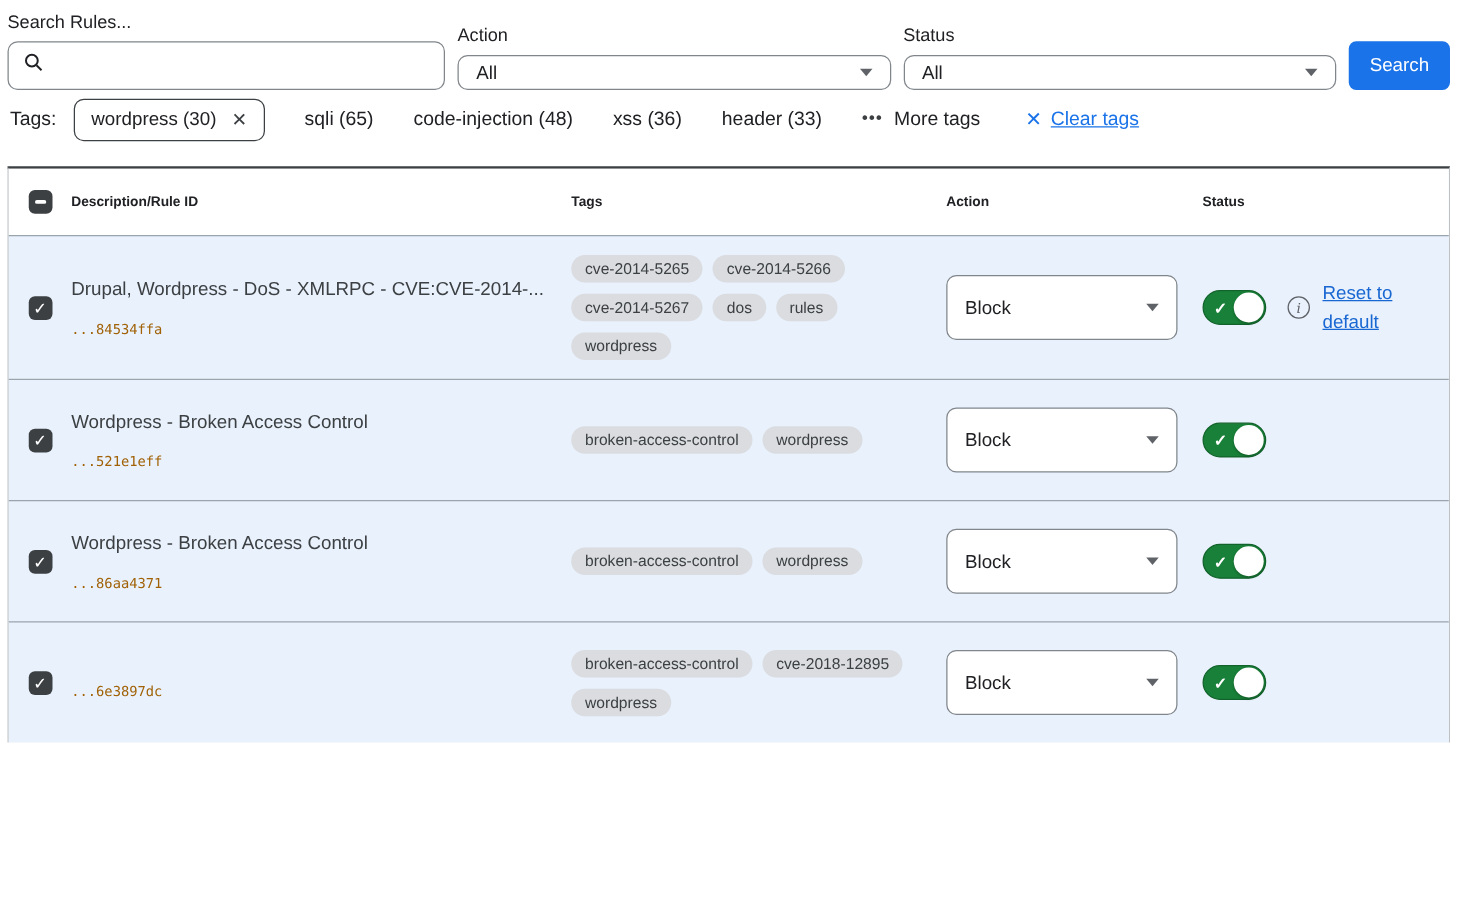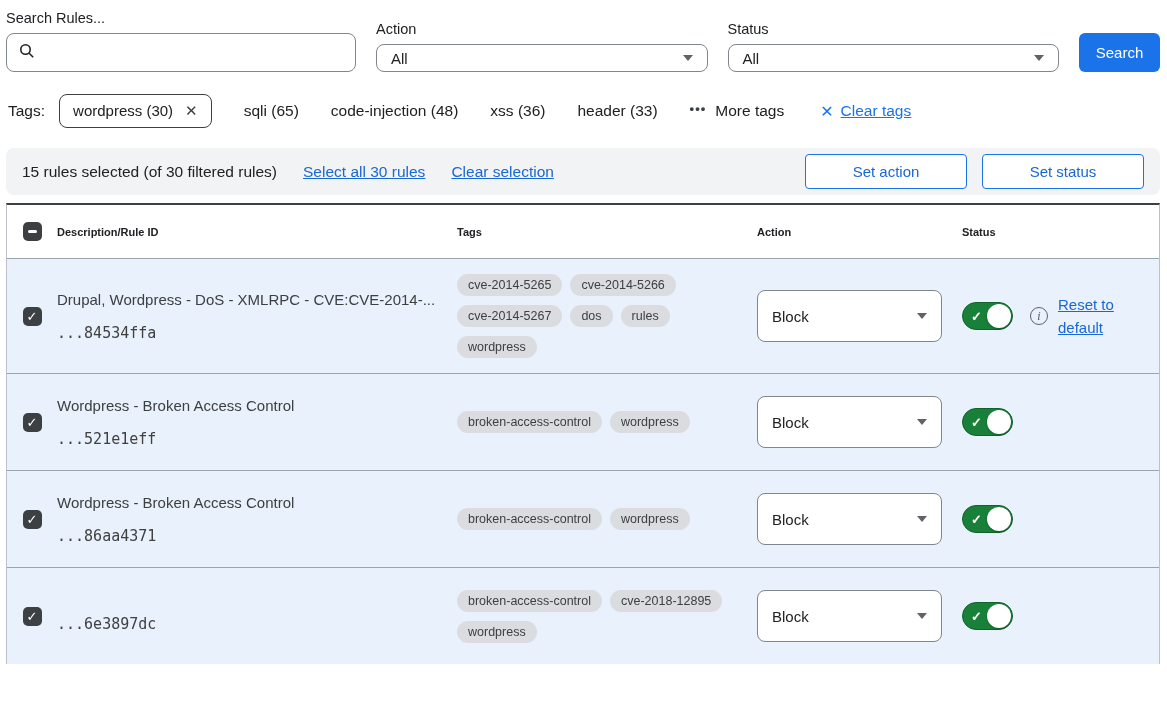--- a/index.html
+++ b/index.html
@@ -8,21 +8,21 @@
   .page { padding: 10px 7px 0 6px; }
 
   
   .hdr { display: flex; align-items: center; gap: 22px; margin: 2px 0 24px 2px; }
   .hdr h1 { font-size: 21px; font-weight: 700; color: #1f2125; letter-spacing: .2px; }
   .about-badge { display: inline-flex; align-items: center; gap: 8px; background: #ededfb;
     color: #3d3dc1; font-size: 13px; padding: 5px 13px; border-radius: 14px; cursor: pointer; }
   .about-badge svg { display: block; }
 
   
-  .filters { display: flex; gap: 20px; align-items: flex-end; margin-bottom: 22px; }
+  .filters { display: flex; gap: 10px; align-items: flex-end; margin-bottom: 7px; }
   .fgroup { display: flex; flex-direction: column; }
   .fgroup label { font-size: 14.5px; margin-bottom: 7px; color: #202124; }
   .f-search { width: 350px; }
   .f-select { flex: 1; }
   .input-box { height: 39px; border: 1px solid #80868b; border-radius: 8px; background: #fff;
     display: flex; align-items: center; padding: 0 12px; gap: 8px; }
   .input-box input { border: none; outline: none; flex: 1; font-size: 15px; font-family: inherit; background: transparent; }
   .select-box { height: 28px; border: 1px solid #80868b; border-radius: 8px; background: #fff;
     display: flex; align-items: center; padding: 0 14px; font-size: 15px; cursor: pointer; }
   .select-box .select-value { flex: 1; }
@@ -64,21 +64,21 @@
   .col-desc { width: 400px; padding-right: 12px; flex-shrink: 0; }
   .col-tags { width: 300px; padding-right: 16px; flex-shrink: 0; display: flex; flex-wrap: wrap; gap: 9px 8px; align-items: center; }
   .col-action { width: 205px; flex-shrink: 0; }
   .col-status { flex: 1; display: flex; align-items: center; }
 
   .checkbox { width: 19px; height: 19px; background: #3c4043; border-radius: 5px; display: inline-flex;
     align-items: center; justify-content: center; color: #fff; font-size: 13px; cursor: pointer; }
   .checkbox .minus { width: 9px; height: 3px; background: #fff; border-radius: 2px; }
 
   .row-title { font-size: 15px; color: #3c4043; line-height: 1.3; }
-  .row-id { font-family: "DejaVu Sans Mono", monospace; font-size: 15px; color: #404040; margin-top: 15px; }
+  .row-id { font-family: "DejaVu Sans Mono", monospace; font-size: 11px; color: #a16207; margin-top: 15px; }
 
   .tag-pill { background: #dadce0; color: #3c4043; font-size: 12.5px; padding: 4px 11px;
     border-radius: 11px; white-space: nowrap; }
 
   .action-select { width: 185px; height: 52px; }
 
   .toggle { width: 51px; height: 28px; background: #188038; border: 1px solid #12632b; border-radius: 15px;
     display: inline-flex; align-items: center; position: relative; cursor: pointer; flex-shrink: 0; }
   .toggle .toggle-check { color: #fff; font-size: 13px; font-weight: 700; margin-left: 8px; }
   .toggle .knob { position: absolute; right: 1px; top: 1px; width: 24px; height: 24px; background: #fff;
@@ -139,28 +139,20 @@
     <span class="more-tags">
       <span class="dots">•••</span>
       <span>More tags</span>
     </span>
     <span class="clear-tags">
       <span class="x">✕</span>
       <span class="lbl">Clear tags</span>
     </span>
   </div>
 
-  <div class="selbar">
-    <span class="summary">15 rules selected (of 30 filtered rules)</span>
-    <a>Select all 30 rules</a>
-    <a>Clear selection</a>
-    <span class="spacer"></span>
-    <button class="bulk-btn">Set action</button>
-    <button class="bulk-btn">Set status</button>
-  </div>
 
   <div class="table">
     <div class="t-hdr">
       <div class="col-check">
         <span class="checkbox">
             <span class="minus"></span>
           </span>
       </div>
       <div class="col-desc hcell">Description/Rule ID</div>
       <div class="col-tags hcell">Tags</div>

